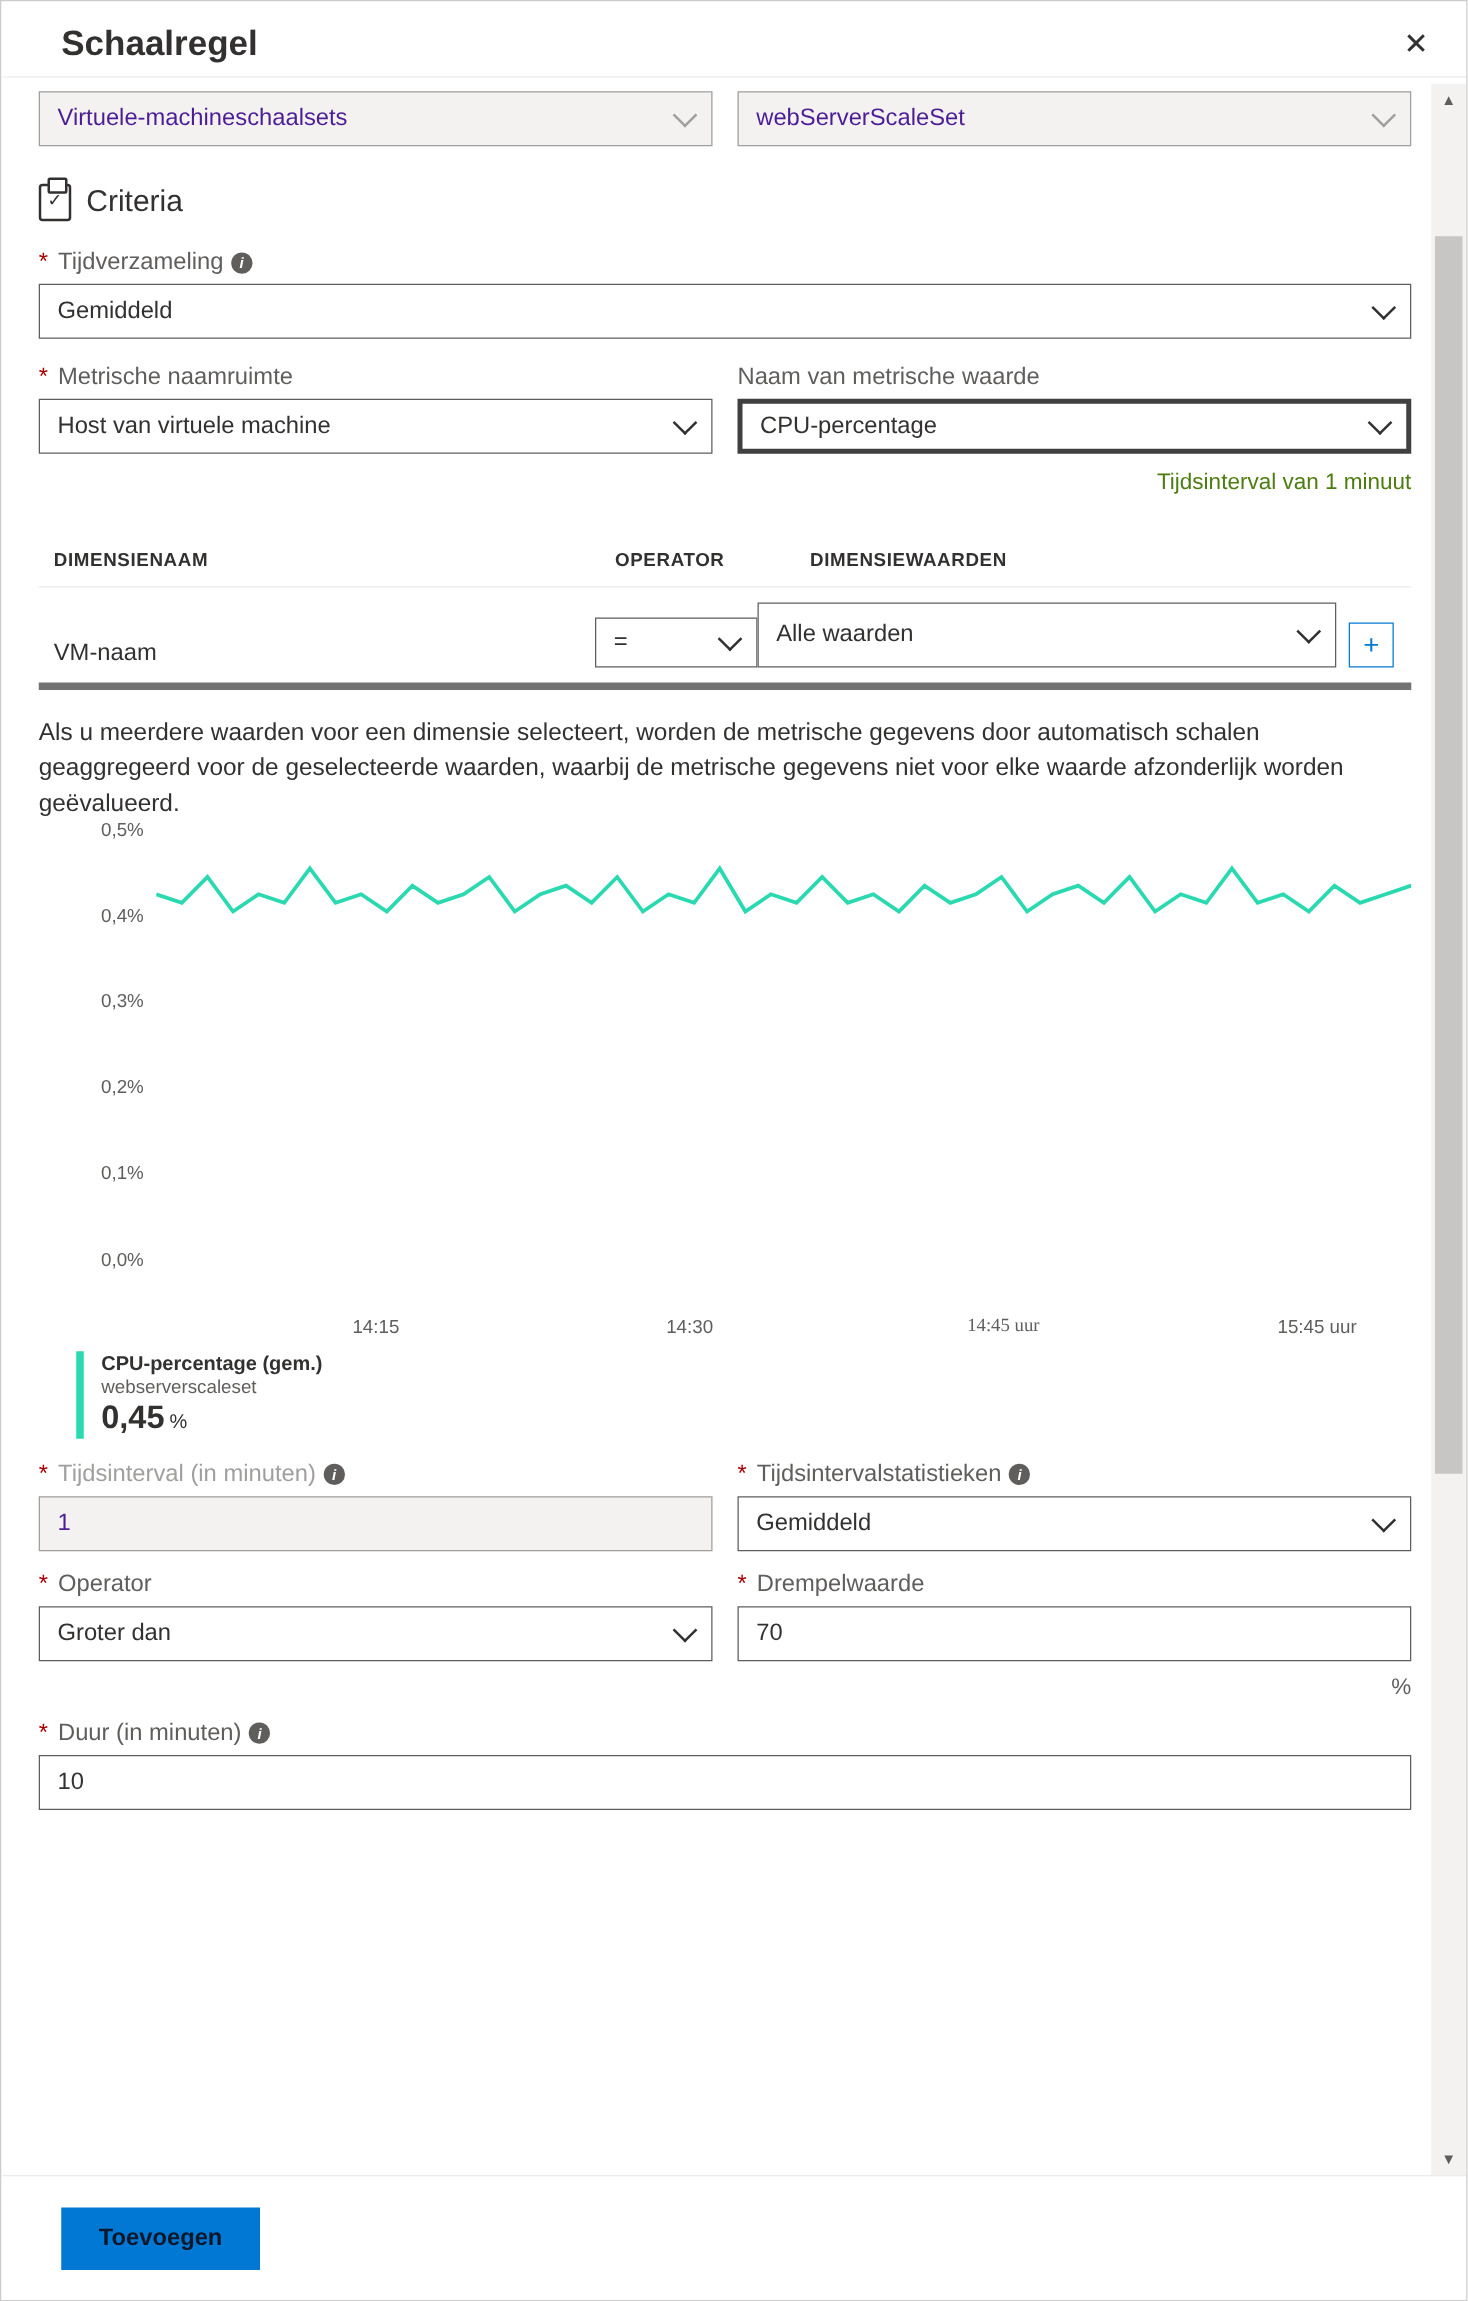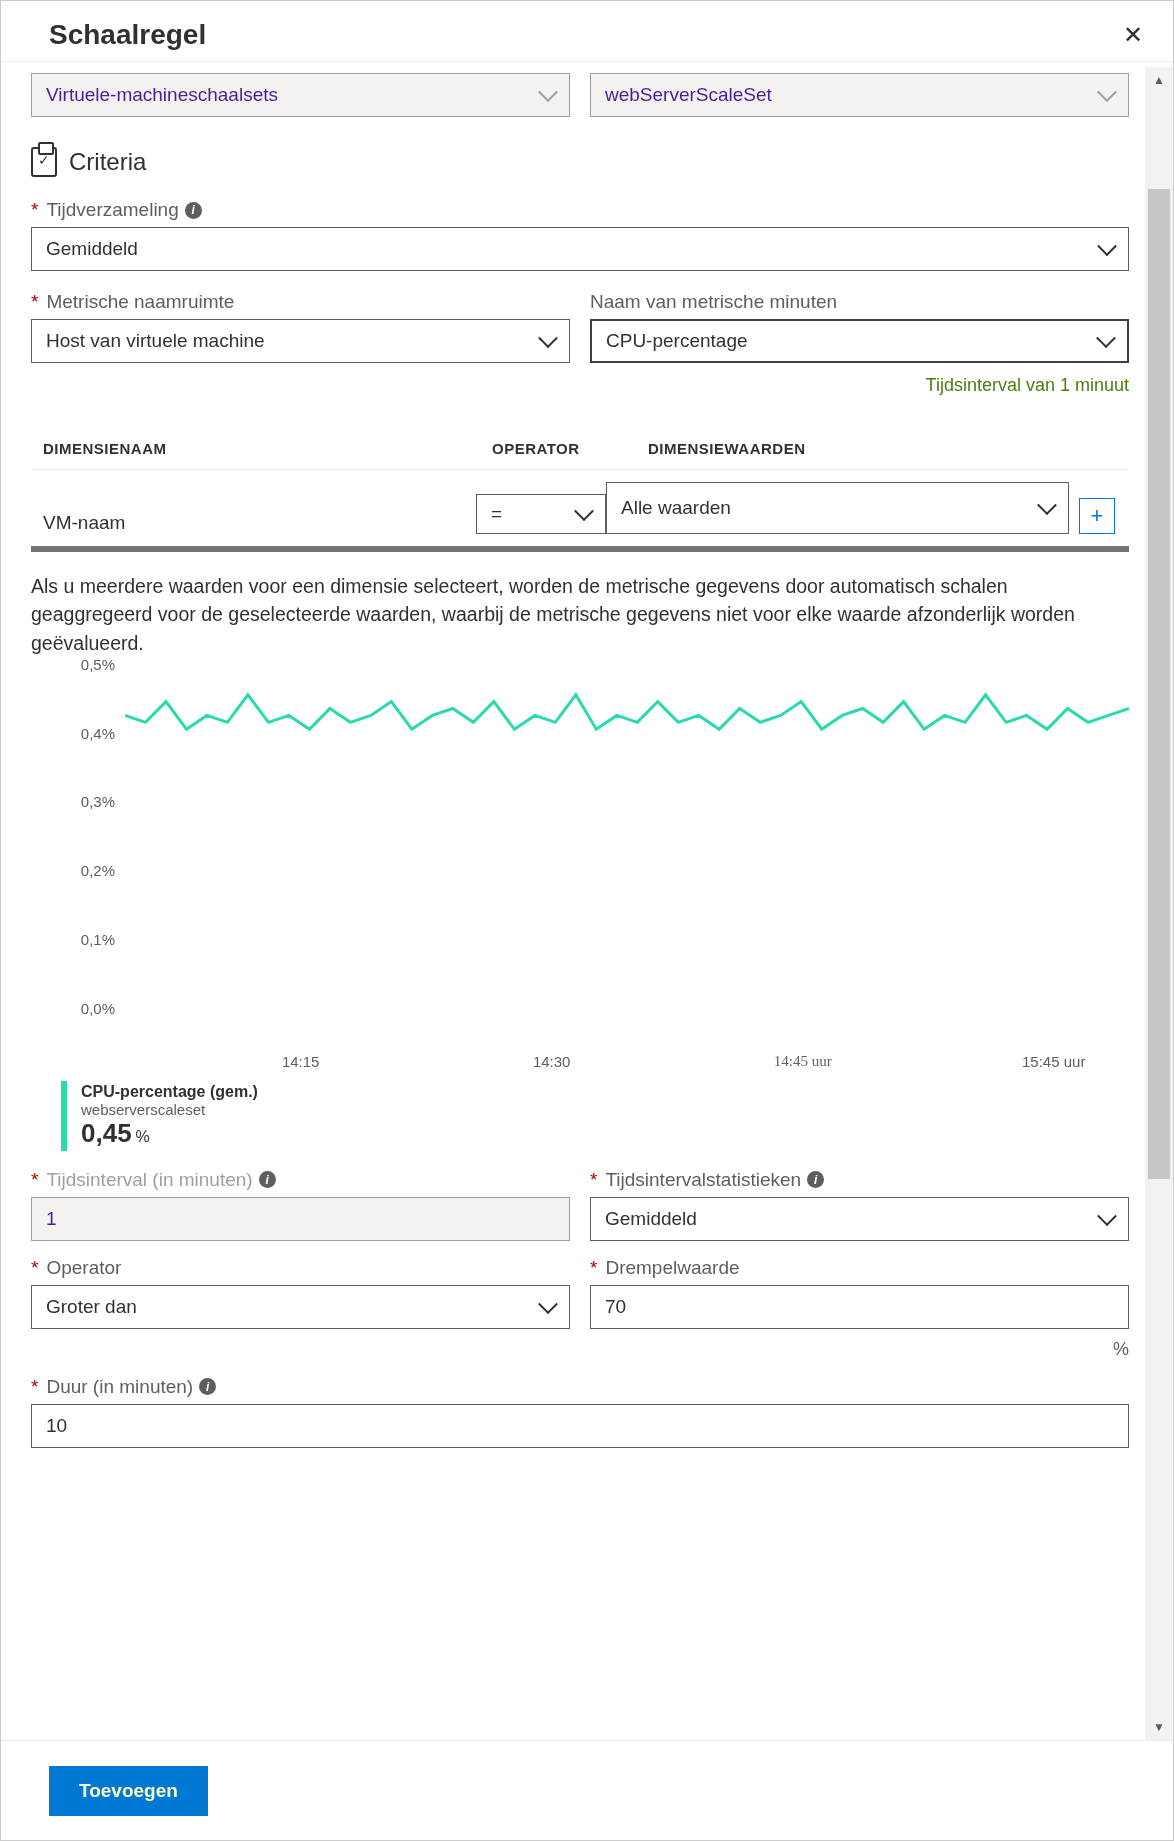--- a/index.html
+++ b/index.html
@@ -46,21 +46,21 @@
   border: 1px solid #605e5c;
   padding: 0 36px 0 14px;
   font-size: 19px;
   display: flex;
   align-items: center;
   background: #fff;
   position: relative;
   cursor: pointer;
 }
 .select.disabled, .input.disabled { background: #f3f2f1; color: #4c1d95; border-color: #a19f9d; cursor: default; }
-.select.accent { border: 2px solid #404040; }
+.select.accent { border: 4px solid #404040; }
 .select::after {
   content: "";
   position: absolute;
   right: 14px; top: 50%;
   width: 12px; height: 12px;
   border-right: 2px solid #323130; border-bottom: 2px solid #323130;
   transform: translateY(-70%) rotate(45deg);
 }
 .select.disabled::after { border-color: #a19f9d; }
 .input { cursor: text; padding-right: 14px; }
@@ -107,21 +107,21 @@
 .legend .txt .ln3 .pct { font-size: 16px; font-weight: 400; }
 .unit-right { text-align: right; font-size: 18px; color: #605e5c; margin-top: 4px; }
 .footer {
   position: absolute; bottom: 0; left: 0; right: 0;
   height: 100px;
   border-top: 1px solid #edebe9;
   display: flex; align-items: center;
   padding: 0 48px;
 }
 .primary-btn {
-  background: #0078d4; color: #fef9c3;
+  background: #0078d4; color: #0f172a;
   padding: 14px 30px;
   font-size: 19px; font-weight: 600;
   border: none; cursor: pointer;
 }
 </style>
 </head>
 <body>
 
 <div class="header">
   <h1>Schaalregel</h1>
@@ -164,21 +164,21 @@
       <div class="label">
           <span class="req">*</span>
           <span>Metrische naamruimte</span>
         </div>
       <div class="select">
         <span>Host van virtuele machine</span>
       </div>
     </div>
     <div class="col">
       <div class="label">
-          <span>Naam van metrische minuten</span>
+          <span>Naam van metrische waarde</span>
         </div>
       <div class="select accent">
         <span>CPU-percentage</span>
       </div>
       <div class="subtext">Tijdsinterval van 1 minuut</div>
     </div>
   </div>
 
   <div class="table-head">
     <div class="th1">DIMENSIENAAM</div>

